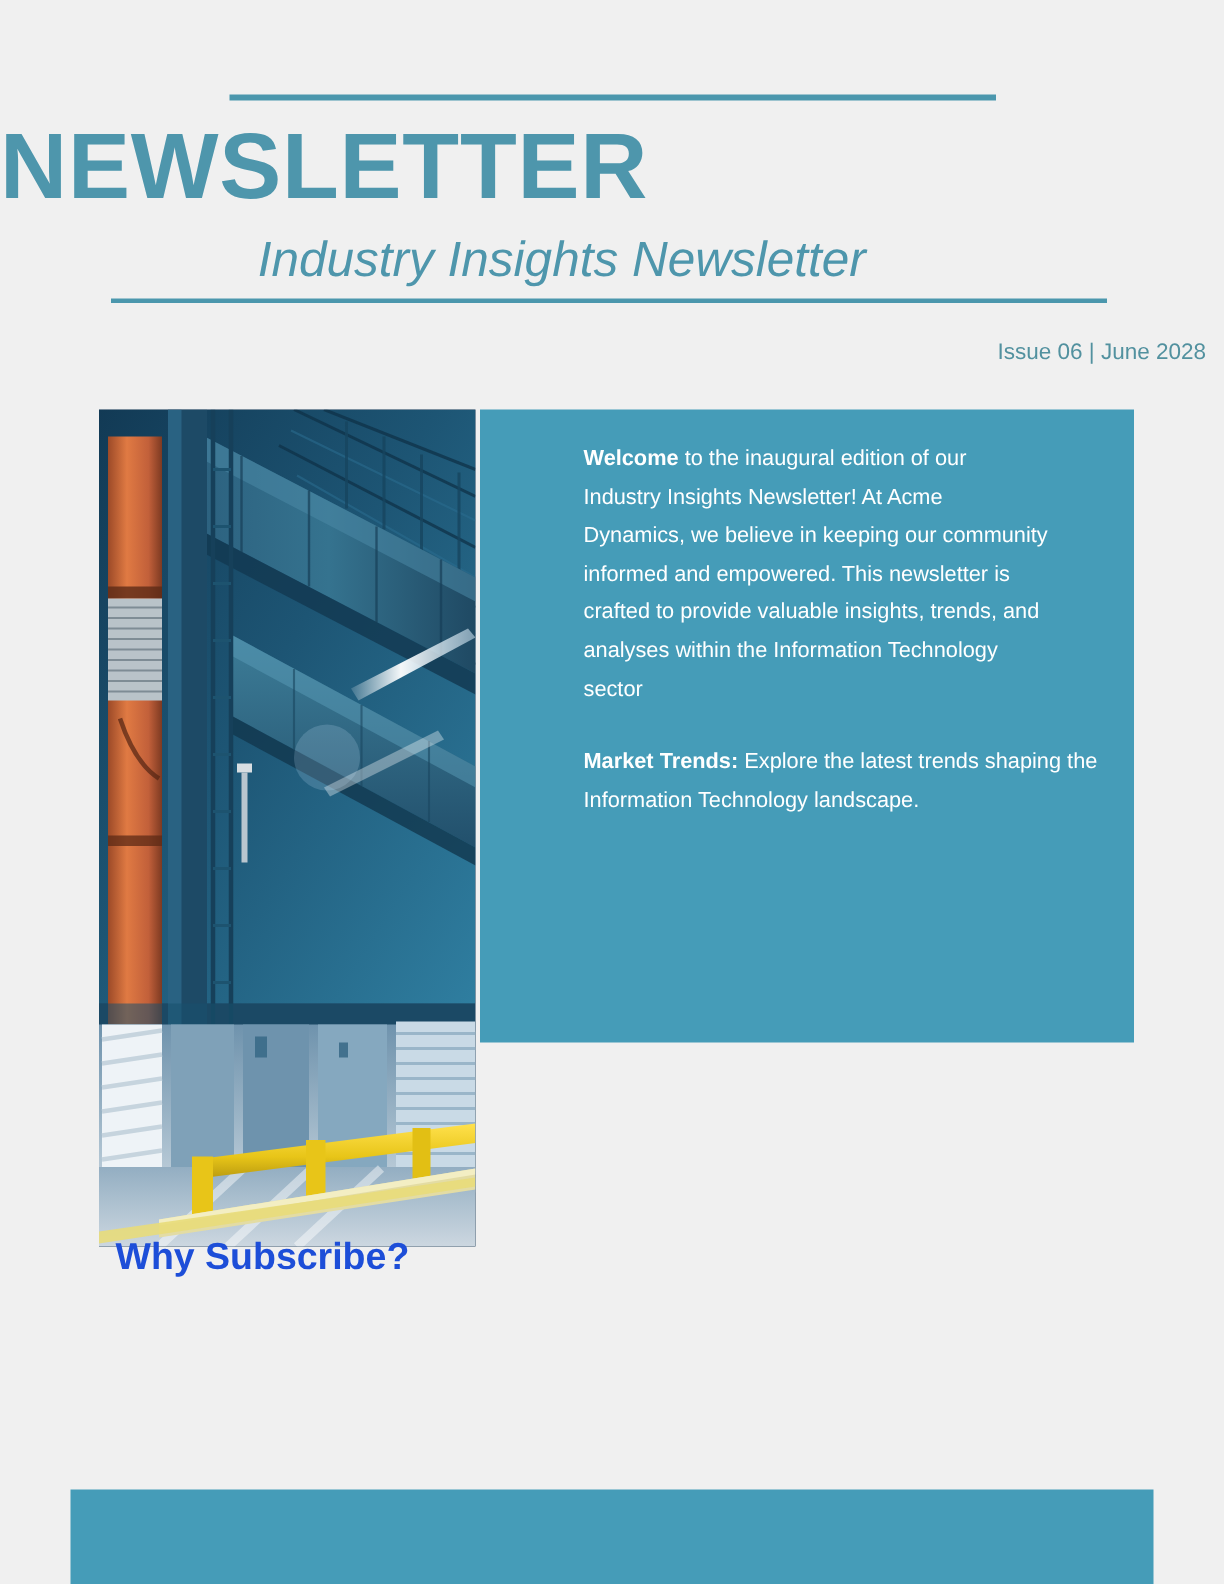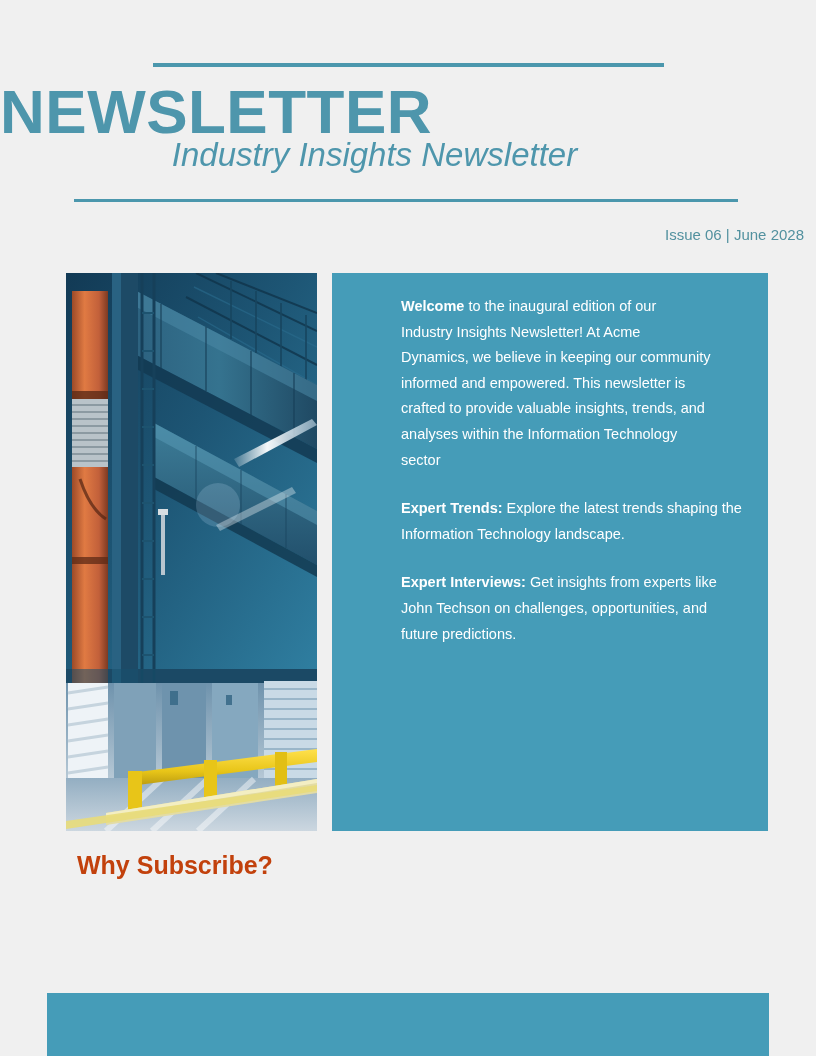--- a/index.html
+++ b/index.html
@@ -45,21 +45,21 @@
     font-size: 62px;
     line-height: 66px;
     font-weight: bold;
     letter-spacing: 0.5px;
     color: #4e96ac;
     font-family: "Liberation Sans", sans-serif;
   }
   .title-sub {
     position: absolute;
     left: 0;
-    top: 135px;
+    top: 153px;
     width: 749px;
     text-align: center;
     font-size: 33px;
     line-height: 40px;
     font-style: italic;
     color: #4e96ac;
     font-family: "Liberation Sans", sans-serif;
   }
   .rule-bottom {
     position: absolute;
@@ -91,24 +91,24 @@
     background: #20405c;
   }
   .photo svg {
     display: block;
     width: 251px;
     height: 558px;
   }
 
   .teal-panel {
     position: absolute;
-    left: 332px;
+    left: 320px;
     top: 273px;
     width: 436px;
-    height: 558px;
+    height: 422px;
     background: #459cb8;
     box-sizing: border-box;
     padding: 21px 30px 0 69px;
   }
   .teal-panel p {
     margin: 0;
     color: #ffffff;
     font-size: 14.5px;
     line-height: 25.6px;
   }
@@ -130,25 +130,25 @@
     padding-top: 23px;
   }
   .panel-item-1 { width: 344px; }
   .panel-item-2 { width: 340px; }
   .panel-item-3 { width: 345px; }
 
   
   .why-heading {
     position: absolute;
     left: 77px;
-    top: 849px;
+    top: 822px;
     font-size: 25px;
     line-height: 32px;
     font-weight: bold;
-    color: #c2410c;
+    color: #1d4ed8;
   }
   .why-list {
     position: absolute;
     left: 77px;
     top: 892px;
     width: 660px;
     margin: 0;
     padding: 0;
     list-style: none;
   }
@@ -377,23 +377,22 @@
       <polygon points="40,540 251,506 251,510 40,544" fill="#f3eec3"></polygon>
 
       <polygon points="0,548 251,512 251,518 0,556" fill="#e8dc7a" opacity="0.9"></polygon>
     </svg>
   </div>
 
   <div class="teal-panel">
     <p class="panel-welcome"><b>Welcome</b><span> to the inaugural edition of our Industry Insights Newsletter! At Acme Dynamics, we believe in keeping our community informed and empowered. This newsletter is crafted to provide valuable insights, trends, and analyses within the Information Technology sector</span></p>
 
 
-    <p class="panel-item panel-item-1"><b>Expert Trends:</b><span> Explore the latest trends shaping the Information Technology landscape.</span></p>
-
-    <p class="panel-item panel-item-2"><b>Expert Interviews:</b><span> Get insights from experts like John Techson on challenges, opportunities, and future predictions.</span></p>
+    <p class="panel-item panel-item-1"><b>Market Trends:</b><span> Explore the latest trends shaping the Information Technology landscape.</span></p>
+
 
   </div>
 
   <div class="why-heading">Why Subscribe?</div>
 
   <ul class="why-list">
   </ul>
 
   <div class="footer-band"></div>
 

